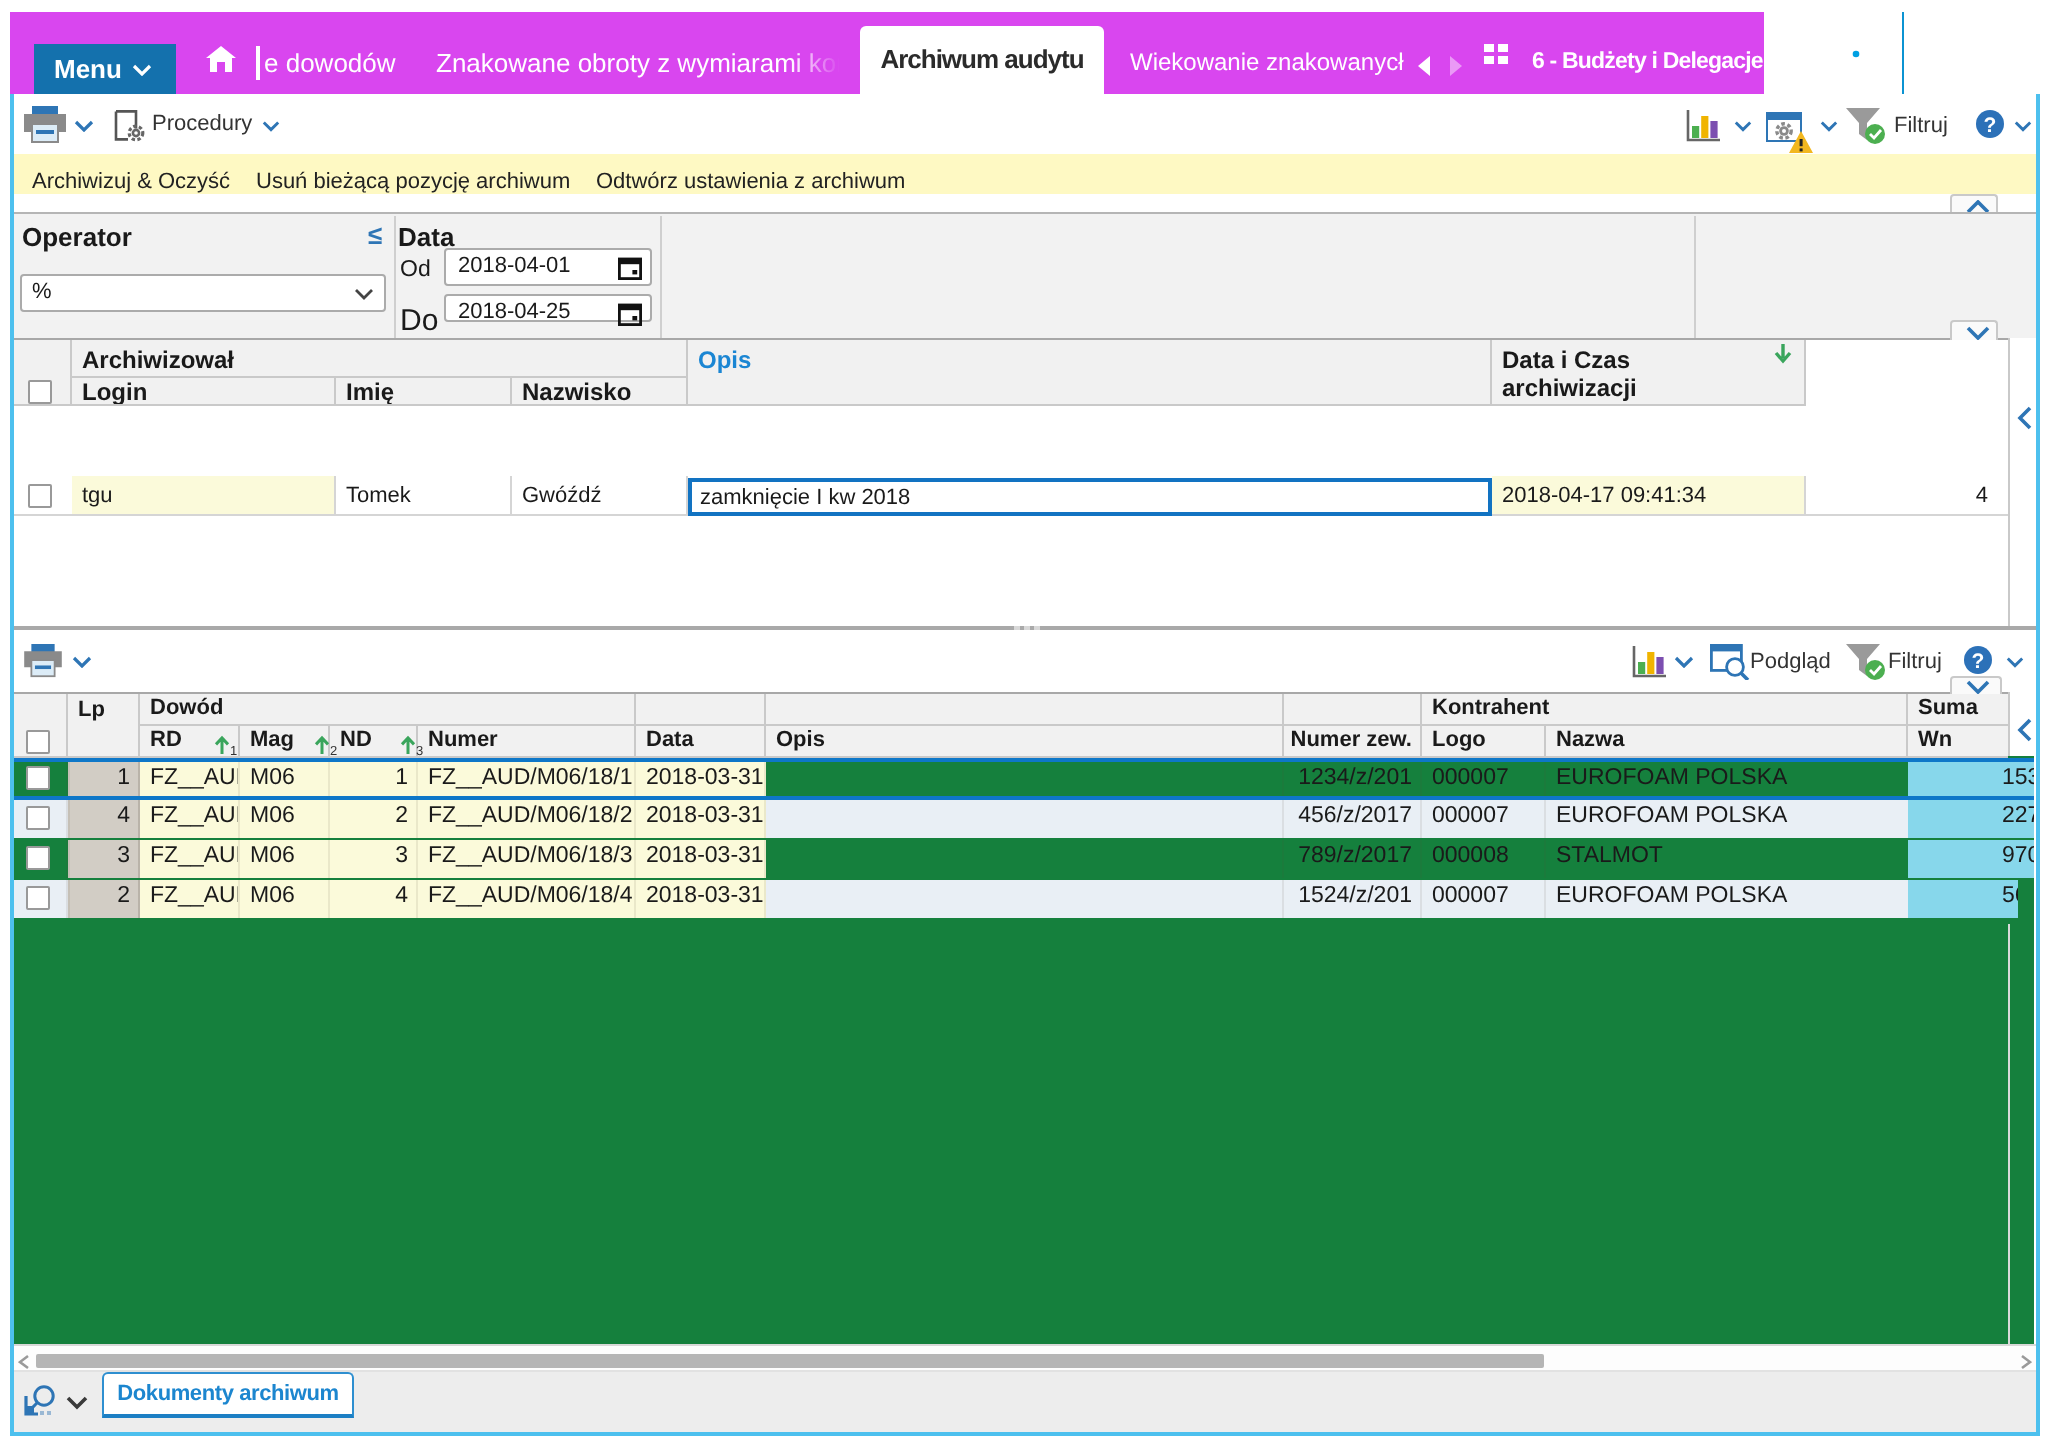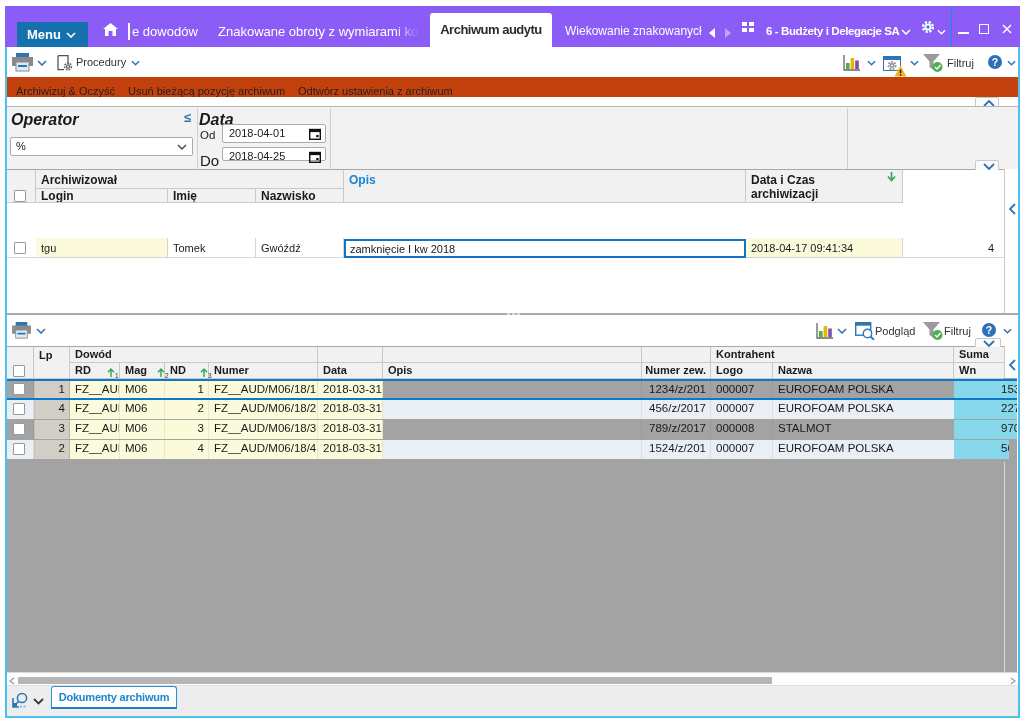--- a/index.html
+++ b/index.html
@@ -5,33 +5,33 @@
 * { margin:0; padding:0; box-sizing:border-box; }
 html,body { width:1024px; height:725px; background:#fff; font-family:"Liberation Sans", sans-serif; overflow:hidden; }
 .abs { position:absolute; }
 #stage { position:relative; width:1024px; height:725px; }
 
 #frame { position:absolute; left:5px; top:6px; width:1015px; height:712px; }
 #frame .edgeL { position:absolute; left:0; top:41px; width:2px; bottom:0; background:#4dc0ee; }
 #frame .edgeR { position:absolute; right:0; top:41px; width:2px; bottom:0; background:#4dc0ee; }
 #frame .edgeB { position:absolute; left:0; bottom:0; width:100%; height:2px; background:#4dc0ee; }
 
-#topbar { position:absolute; left:0; top:0; width:1015px; height:41px; background:#8b5cf6; }
+#topbar { position:absolute; left:0; top:0; width:877px; height:41px; background:#d946ef; }
 #menuBtn { position:absolute; left:12px; top:16px; width:71px; height:25px; background:#1471ad; color:#fff; font-size:13px; font-weight:bold; line-height:25px; text-align:left; padding-left:10px; }
 .ttab { position:absolute; top:10px; height:31px; line-height:31px; color:#fff; font-size:13px; white-space:nowrap; }
 #activeTab { position:absolute; left:425px; top:7px; width:122px; height:34px; background:#fff; border-radius:3px 3px 0 0; color:#2b2b2b; font-weight:bold; font-size:13px; text-align:center; line-height:34px; }
 #winTitle { position:absolute; left:761px; top:10px; height:31px; line-height:31px; color:#fff; font-size:11.5px; letter-spacing:-0.4px; font-weight:bold; white-space:nowrap; }
 
 #toolbar1 { position:absolute; left:2px; top:41px; width:1011px; height:30px; background:#fff; }
 
-#linkrow { position:absolute; left:2px; top:71px; width:1011px; height:20px; background:#c2410c; font-size:11px; color:#222; }
+#linkrow { position:absolute; left:2px; top:71px; width:1011px; height:20px; background:#fef9c3; font-size:11px; color:#222; }
 #linkrow span { position:absolute; top:8px; white-space:nowrap; }
 
 #fpanel { position:absolute; left:2px; top:100px; width:1011px; height:63px; background:#f2f2f2; border-top:1px solid #b5b5b5; }
-.flabel { position:absolute; font-size:16px; font-weight:bold; color:#1a1a1a;font-style:italic; }
+.flabel { position:absolute; font-size:13px; font-weight:bold; color:#1a1a1a; }
 .finput { position:absolute; background:#fff; border:1px solid #ababab; border-radius:2px; font-size:11px; color:#1a1a1a; }
 
 .cell { position:absolute; font-size:11.5px; color:#1a1a1a; white-space:nowrap; overflow:hidden; }
 .hcell { position:absolute; background:#f1f1f1; border-right:1px solid #c9c9c9; border-bottom:1px solid #c9c9c9; font-size:12px; font-weight:bold; color:#1a1a1a; white-space:nowrap; overflow:hidden; }
 .chk { position:absolute; width:12px; height:12px; background:#fff; border:1px solid #999; border-radius:1px; }
 .ylw { background:#fbfada; }
 .alt { background:#e9eff5; }
 .lpc { background:#d2cdc5; }
 .cyan { background:#87d7eb; }
 .row { position:absolute; left:0; width:1010px; }
@@ -275,21 +275,21 @@
       <svg class="abs" style="left:996px;top:13px" width="9" height="6" viewBox="0 0 10 6">
           <path d="M1 1 L5 5 L9 1" fill="none" stroke="#2e75b5" stroke-width="1.6"></path>
         </svg>
     </div>
     <div class="abs" style="left:970px;top:332px;width:26px;height:9px;background:#fafafa;border:1px solid #c9c9c9;border-bottom:none;border-radius:2px 2px 0 0;z-index:5">
       <svg class="abs" style="left:7px;top:1px" width="12" height="7" viewBox="0 0 12 7">
           <path d="M1 1 L6 6 L11 1" fill="none" stroke="#2e75b5" stroke-width="1.8"></path>
         </svg>
     </div>
 
-    <div id="t2" class="abs" style="left:2px;top:340px;width:1010px;height:326px;border-top:1px solid #a8a8a8;background:#a3a3a3">
+    <div id="t2" class="abs" style="left:2px;top:340px;width:1010px;height:326px;border-top:1px solid #a8a8a8;background:#15803d">
       <div class="hcell" style="left:0;top:0;width:27px;height:32px">
         <div class="chk" style="left:6px;top:18px"></div>
       </div>
       <div class="hcell" style="left:27px;top:0;width:36px;height:32px;padding:2px 0 0 5px">Lp</div>
       <div class="hcell" style="left:63px;top:0;width:248px;height:16px;padding:1px 0 0 5px">Dowód</div>
       <div class="hcell" style="left:63px;top:16px;width:50px;height:16px;padding:1px 0 0 5px">RD</div>
       <div class="hcell" style="left:113px;top:16px;width:45px;height:16px;padding:1px 0 0 5px">Mag</div>
       <div class="hcell" style="left:158px;top:16px;width:44px;height:16px;padding:1px 0 0 5px">ND</div>
       <div class="hcell" style="left:202px;top:16px;width:109px;height:16px;padding:1px 0 0 5px">Numer</div>
       <div class="hcell" style="left:311px;top:0;width:65px;height:16px"></div>

